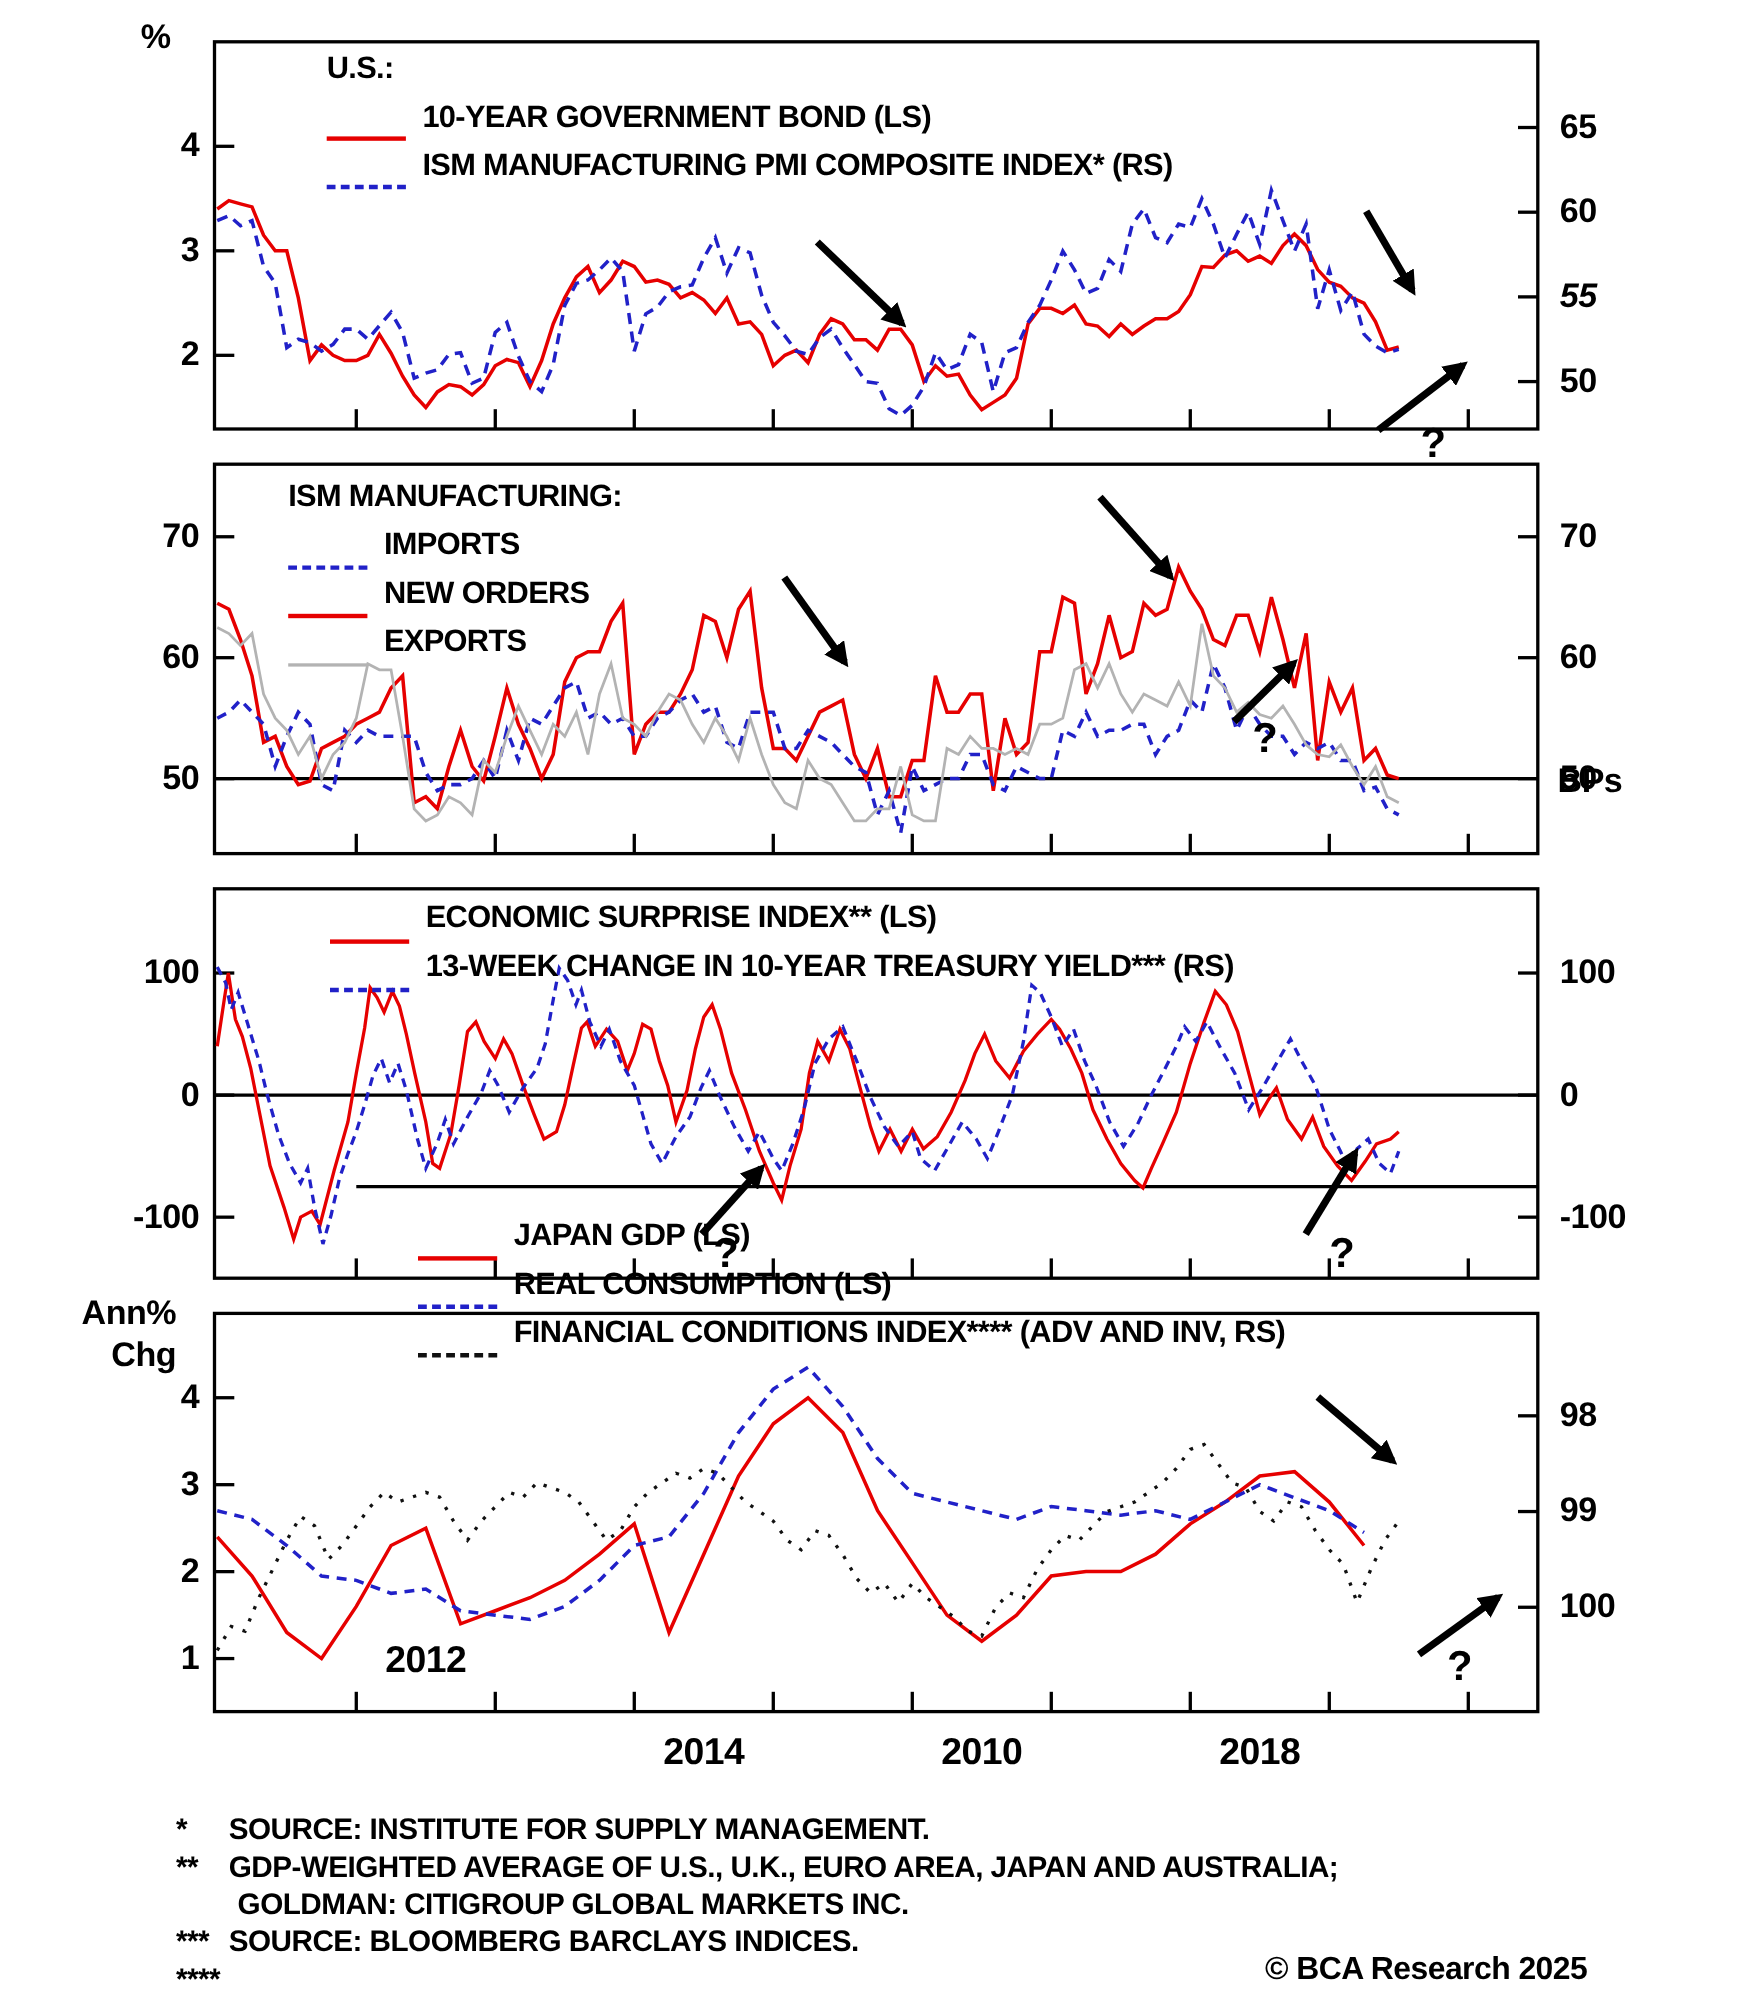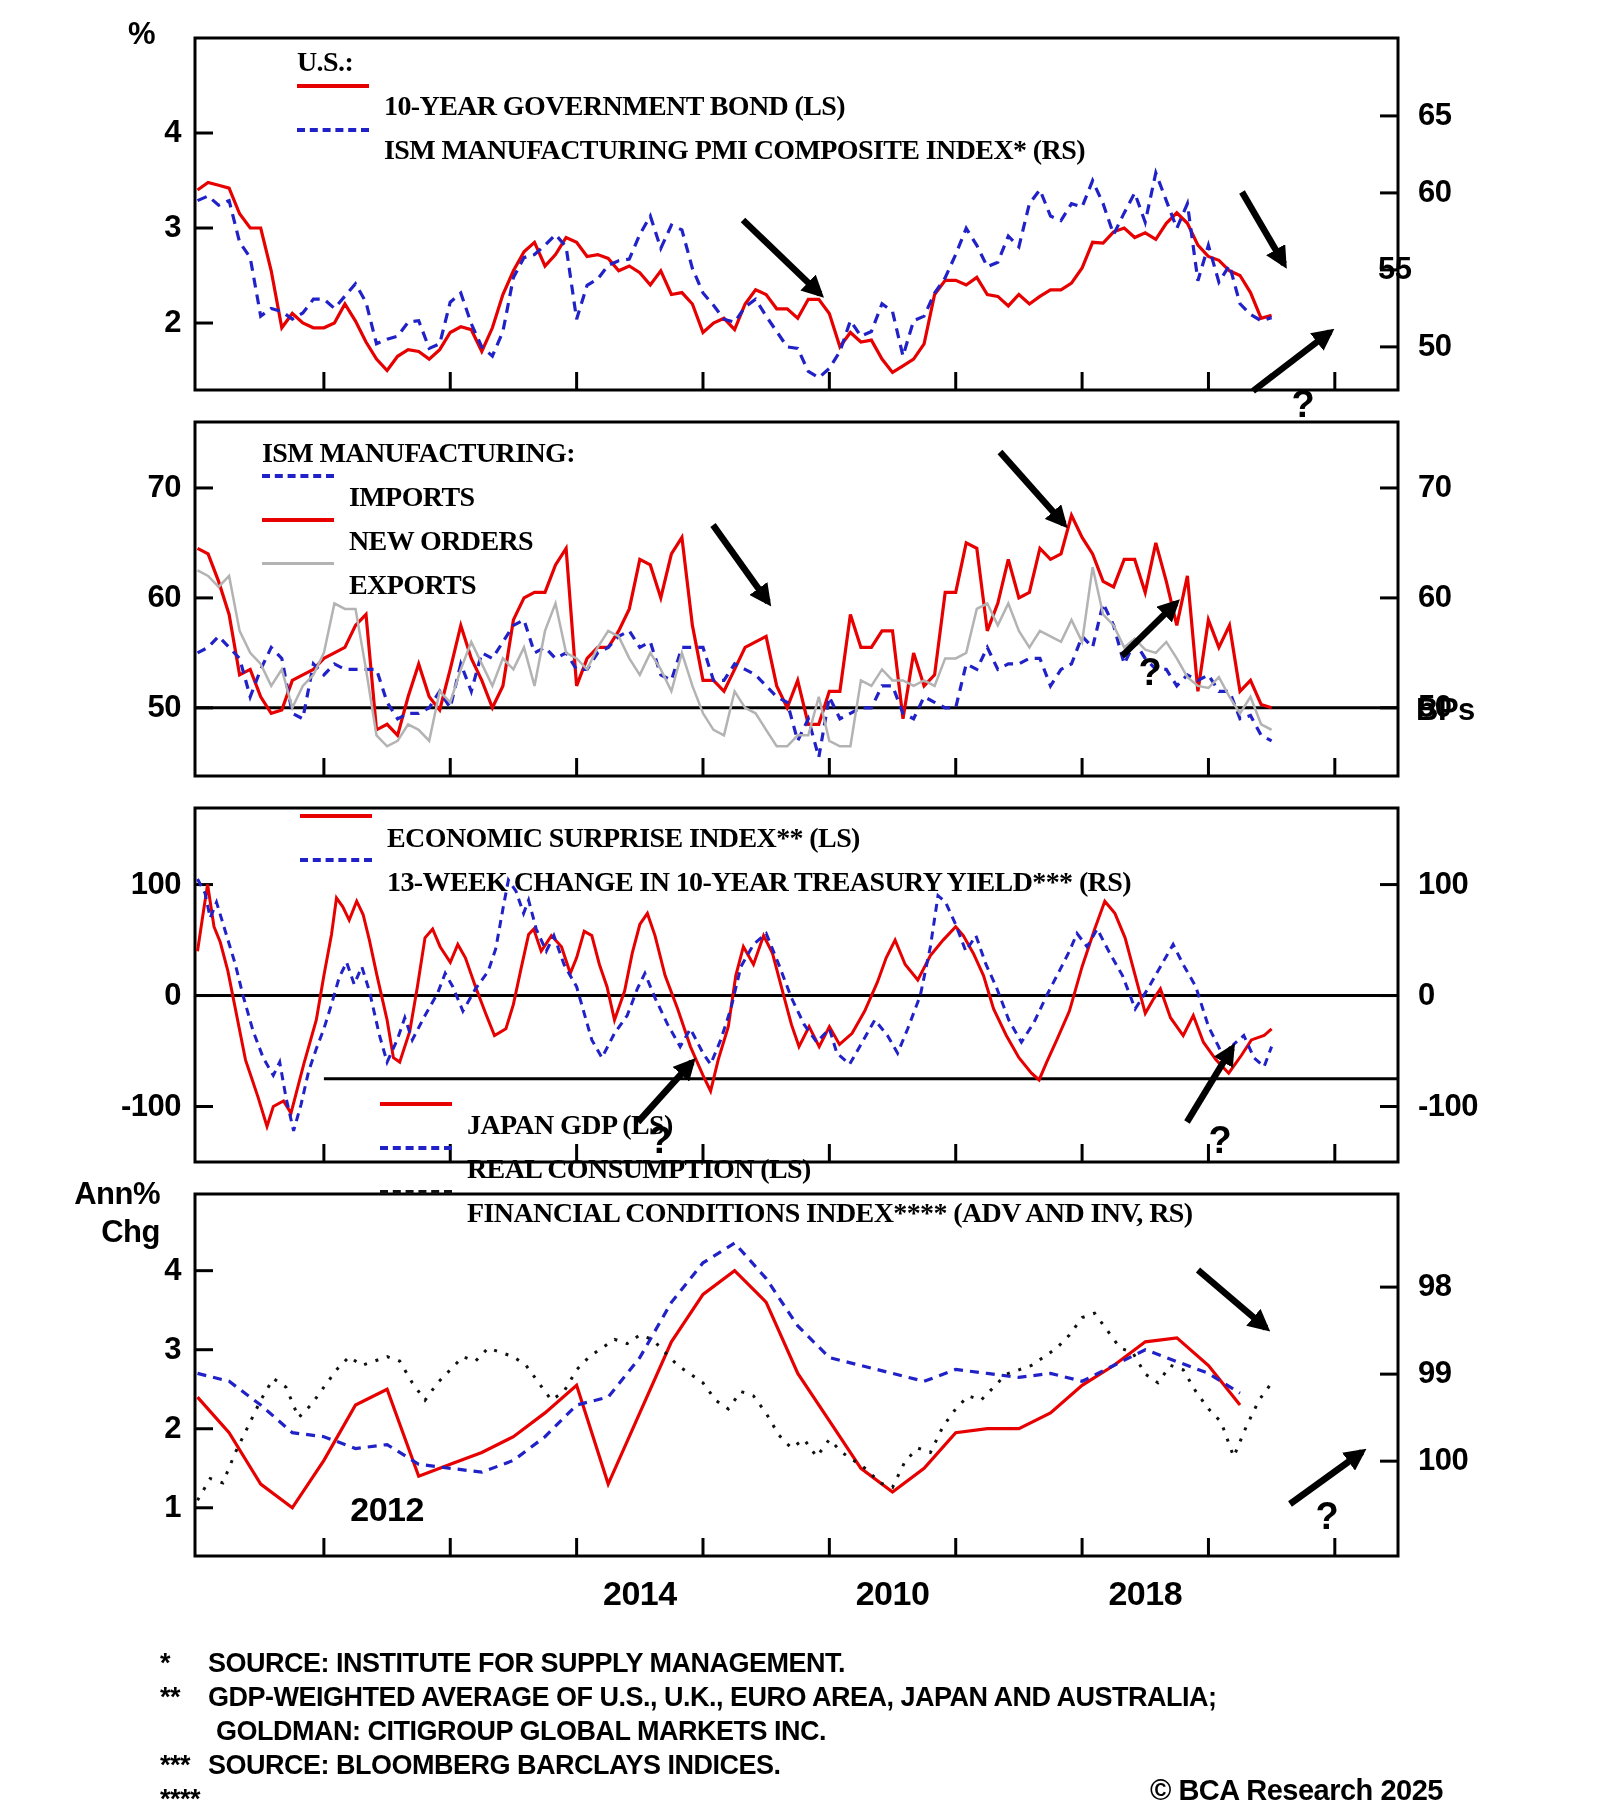--- a/index.html
+++ b/index.html
@@ -4,21 +4,21 @@
 <style>
   html,body{margin:0;padding:0;background:#fff;}
   #chart-root{position:relative;width:1600px;height:1816px;background:#fff;
     font-family:"Liberation Sans",sans-serif;font-weight:bold;color:#000;overflow:hidden;}
   #plot-svg{position:absolute;left:0;top:0;}
   .unit-label{position:absolute;font-size:31px;letter-spacing:-0.5px;}
   .ytick-label{position:absolute;font-size:31px;letter-spacing:-0.5px;white-space:nowrap;}
   .ytl-left{width:120px;text-align:right;}
   .xtick-label{position:absolute;font-size:34px;width:140px;text-align:center;letter-spacing:-0.5px;}
   .legend{position:absolute;font-size:28px;letter-spacing:-0.6px;line-height:44px;white-space:nowrap;}
-  .lg-row{display:flex;align-items:flex-start;height:44px;font-family:Liberation Serif, serif;}
+  .lg-row{display:flex;align-items:flex-end;height:44px;}
   .sw{display:inline-block;width:72px;margin-right:15px;flex:0 0 72px;}
   .sw-red{border-top:4px solid #e60000;}
   .sw-blue{border-top:4px dashed #2121c8;}
   .sw-gray{border-top:3px solid #b3b3b3;}
   .sw-blackdot{border-top:4px dashed #111;}
   .qmark{position:absolute;font-size:38px;transform:translate(-50%,-50%);}
   .footnotes{position:absolute;left:160px;top:1646px;font-size:27px;letter-spacing:-0.5px;line-height:34px;}
   .fn-row{display:flex;}
   .fn-marker{width:48px;flex:0 0 48px;}
   .fn-text{white-space:nowrap;}
@@ -210,21 +210,21 @@
     <div class="fn-row">
         <span class="fn-marker">****</span>
       </div>
   </div>
   <div class="copyright">© BCA Research 2025</div>
 <div class="ytick-label ytl-left" style="left: 61px; top: 114.007px;">4</div>
     <div class="ytick-label ytl-left" style="left: 61px; top: 209.013px;">3</div>
     <div class="ytick-label ytl-left" style="left: 61px; top: 304.02px;">2</div>
     <div class="ytick-label" style="left: 1418px; top: 96.9143px;">65</div>
     <div class="ytick-label" style="left: 1418px; top: 173.905px;">60</div>
-    <div class="ytick-label" style="left: 1378px; top: 250.895px;">55</div>
+    <div class="ytick-label" style="left: 1418px; top: 250.895px; font-style: italic;">55</div>
     <div class="ytick-label" style="left: 1418px; top: 327.885px;">50</div>
     <div class="qmark" style="left: 1303px; top: 404px;">?</div>
     <div class="ytick-label ytl-left" style="left: 61px; top: 468.963px;">70</div>
     <div class="ytick-label ytl-left" style="left: 61px; top: 578.901px;">60</div>
     <div class="ytick-label ytl-left" style="left: 61px; top: 688.839px;">50</div>
     <div class="ytick-label" style="left: 1418px; top: 468.963px;">70</div>
     <div class="ytick-label" style="left: 1418px; top: 578.901px;">60</div>
     <div class="ytick-label" style="left: 1418px; top: 688.839px;">50</div>
     <div class="qmark" style="left: 1150px; top: 672px;">?</div>
     <div class="ytick-label ytl-left" style="left: 61px; top: 865.571px;">100</div>

